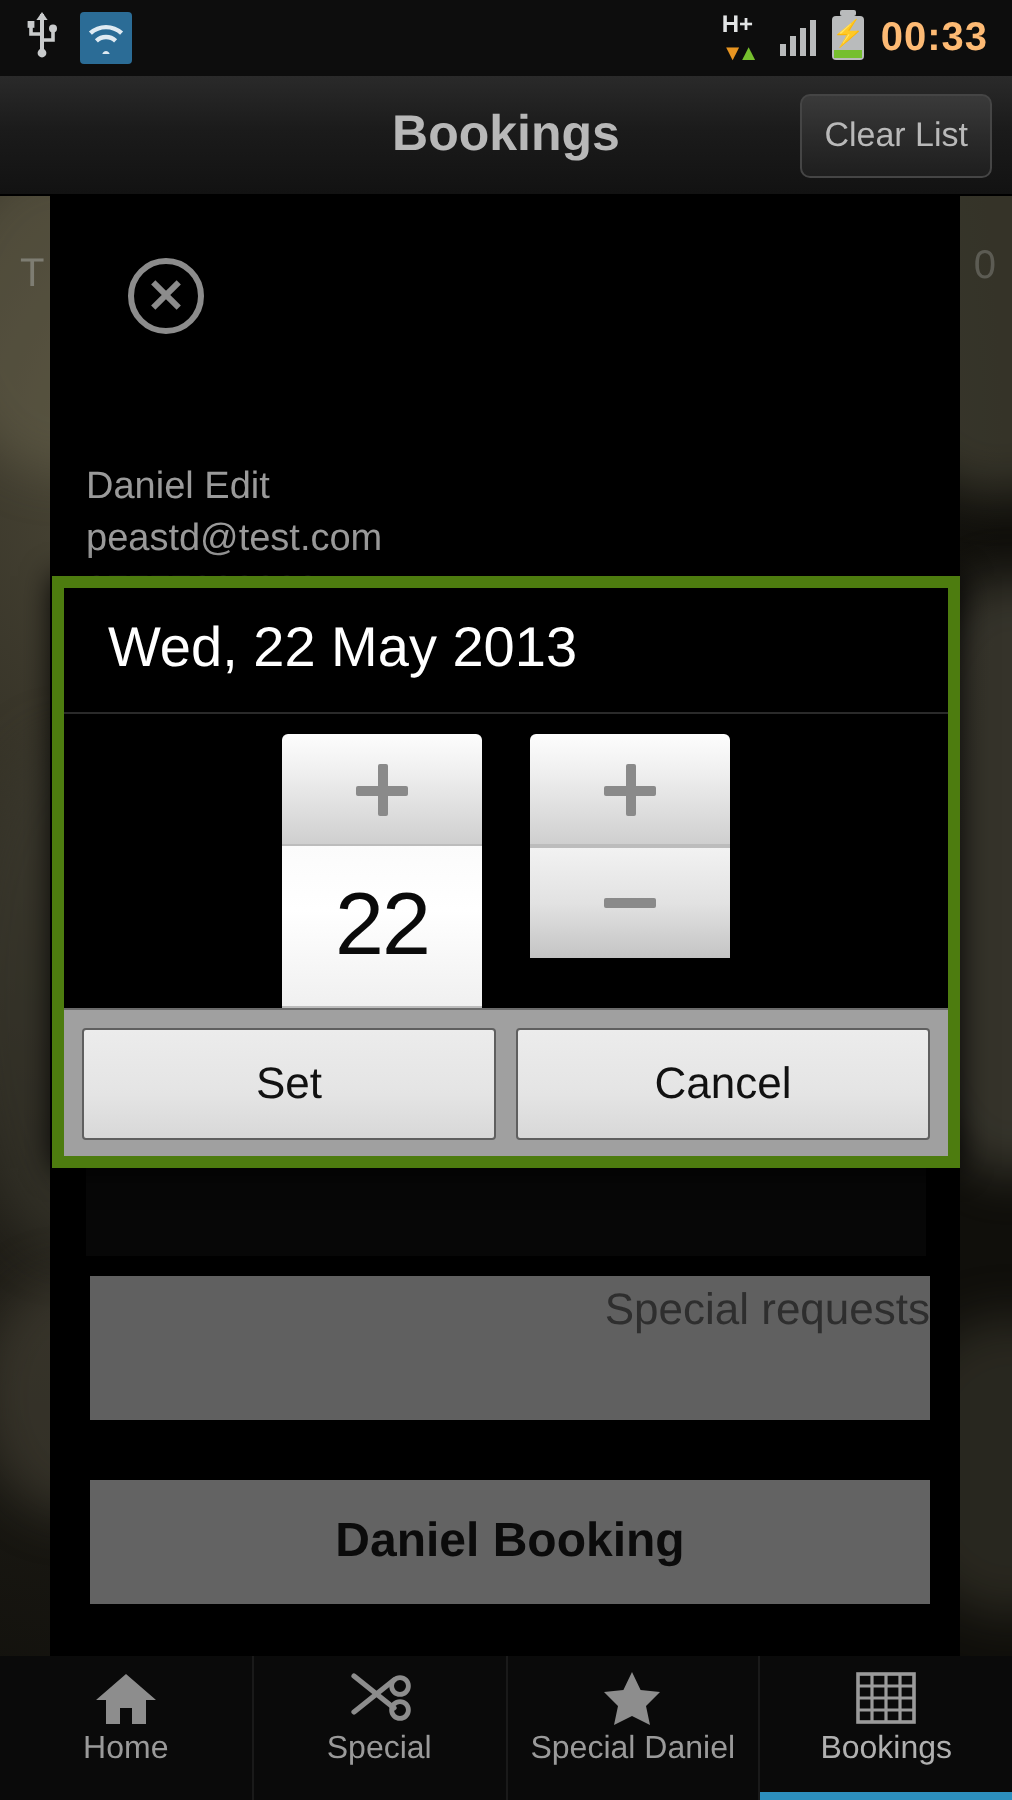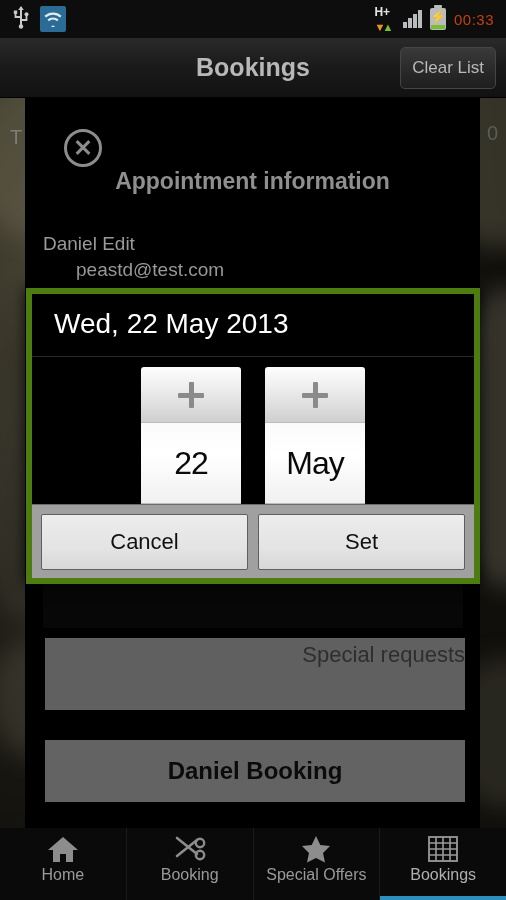--- a/index.html
+++ b/index.html
@@ -22,21 +22,21 @@
   
   #statusbar{
     position:absolute; left:0; top:0; width:506px; height:38px;
     background:#0d0d0d; z-index:60;
     display:flex; align-items:center;
   }
   #statusbar .left{ display:flex; align-items:center; gap:10px; padding-left:12px; }
   #statusbar .right{ margin-left:auto; display:flex; align-items:center; gap:8px; padding-right:12px;}
   .sb-ico{ display:block; }
   #wifi-box{ width:26px; height:26px; background:#2b6c96; border-radius:2px; display:flex; align-items:center; justify-content:center;}
-  #clock{ color:#c2410c; font-size:15px; letter-spacing:.5px; font-family:"Liberation Sans",sans-serif; }
+  #clock{ color:#fdba74; font-size:20px; letter-spacing:.5px; font-family:"Liberation Sans",sans-serif;font-weight:bold; }
   #hplus{ position:relative; width:21px; height:26px; }
   #hplus .t{ color:#e2e4e5; font-size:12px; font-weight:bold; position:absolute; top:0; left:0; line-height:12px;}
   #hplus .d{ color:#e79421; font-size:11px; position:absolute; bottom:-1px; left:0; line-height:11px;}
   #hplus .u{ color:#76bf2e; font-size:11px; position:absolute; bottom:-1px; left:8px; line-height:11px;}
   #signal{ display:flex; align-items:flex-end; gap:1.5px; height:18px;}
   #signal i{ display:block; width:3.5px; background:#b9bbbc; }
   #batt{ position:relative; width:16px; height:22px; background:#b9bbbc; border-radius:2px; }
   #batt:before{ content:""; position:absolute; top:-3px; left:4px; width:8px; height:3px; background:#b9bbbc; border-radius:1px;}
   #batt .fill{ position:absolute; left:1px; right:1px; bottom:1px; height:4px; background:#76bf2e; }
   #batt .bolt{ position:absolute; left:0; right:0; top:2px; text-align:center; color:#2a66a8; font-size:13px; line-height:13px; font-weight:bold;}
@@ -69,21 +69,21 @@
     content:""; position:absolute; left:7px; top:14px; width:18px; height:3px; background:#8c8c8c;
   }
   #close-icon:before{ transform:rotate(45deg);}
   #close-icon:after{ transform:rotate(-45deg);}
   #appt-title{
     position:absolute; left:0; right:0; top:70px; text-align:center;
     color:#8f8f8f; font-size:23px; font-weight:bold;
   }
   .appt-line{ position:absolute; left:18px; color:#9a9a9a; font-size:19px; }
   #appt-name{ top:135px; }
-  #appt-email{ top:161px;margin-left:33px; }
+  #appt-email{ top:161px; }
   #appt-phone{ top:187px; color:#3a3a3a; }
 
   #editinfo-bar{
     position:absolute; left:18px; top:352px; width:420px; height:46px;
     background:#090909; color:#1a1a1a; font-size:22px; font-weight:bold;
     display:flex; align-items:center; justify-content:center;
   }
   .ghost-field{
     position:absolute; left:18px; width:420px; height:52px; background:#070707;
   }
@@ -133,21 +133,21 @@
   .dp-btn.minus{ border-bottom:none; border-top:1px solid #bcbcbc;
     background:linear-gradient(180deg,#f2f2f2 0%,#e2e2e2 50%,#c4c4c4 100%); }
   .plus-glyph, .minus-glyph{ display:block; position:relative; }
   .plus-glyph{ width:26px; height:26px; }
   .plus-glyph:before{ content:""; position:absolute; left:0; top:11px; width:26px; height:5px; background:#8a8a8a; border-radius:1px;}
   .plus-glyph:after{ content:""; position:absolute; left:10.5px; top:0; width:5px; height:26px; background:#8a8a8a; border-radius:1px;}
   .minus-glyph{ width:26px; height:5px; background:#8a8a8a; border-radius:1px;}
   .dp-val{
     flex:1; display:flex; align-items:center; justify-content:center;
     background:linear-gradient(180deg,#fbfbfb 0%,#ffffff 40%,#f0f0f0 100%);
-    color:#0a0a0a; font-size:32px; letter-spacing:-1px;
+    color:#0a0a0a; font-size:44px; letter-spacing:-1px;
   }
   #dp-actions{
     position:absolute; left:0; right:0; bottom:0; height:74px;
     background:#a0a0a0; border-top:1px solid #6b6b6b;
     display:flex; align-items:center; gap:10px; padding:0 9px;
   }
   .dp-action{
     flex:1; height:56px;
     background:linear-gradient(180deg,#ececec 0%,#e4e4e4 60%,#d8d8d8 100%);
     border:1px solid #5f5f5f; border-radius:2px;
@@ -231,21 +231,20 @@
   </div>
 </div>
 
 <div id="actionbar">
   <div id="app-title">Bookings</div>
   <div id="clear-list-btn">Clear List</div>
 </div>
 
 <div id="appt-dialog">
   <div id="close-icon"></div>
-  <div id="appt-title">Appointment information</div>
   <div class="appt-line" id="appt-name">Daniel Edit</div>
   <div class="appt-line" id="appt-email">peastd@test.com</div>
   <div class="appt-line" id="appt-phone">07777000000</div>
 
   <div class="ghost-field" id="gf1"></div>
   <div id="editinfo-bar">Edit Info</div>
   <div class="ghost-field" id="gf2"></div>
   <div class="ghost-field" id="gf3"></div>
 
   <div id="special-requests">Special requests</div>
@@ -265,32 +264,31 @@
       <div class="dp-val">22</div>
       <div class="dp-btn minus">
         <span class="minus-glyph"></span>
       </div>
     </div>
 
     <div class="dp-col">
       <div class="dp-btn">
         <span class="plus-glyph"></span>
       </div>
-      <div class="dp-val">May</div>
       <div class="dp-btn minus">
         <span class="minus-glyph"></span>
       </div>
     </div>
 
 
   </div>
 
   <div id="dp-actions">
+    <div class="dp-action">Set</div>
     <div class="dp-action">Cancel</div>
-    <div class="dp-action">Set</div>
   </div>
 </div>
 
 <div id="tabbar">
 
   <div class="tab">
     <span class="tab-icon">
       <svg width="32" height="28" viewBox="0 0 32 28">
         <path d="M16 2 L31 15 L26 15 L26 27 L6 27 L6 15 L1 15 Z" fill="#8d8d8d"></path>
         <rect x="13" y="19" width="6" height="8" fill="#0a0a0a"></rect>
@@ -302,31 +300,31 @@
 
   <div class="tab">
     <span class="tab-icon">
       <svg width="32" height="28" viewBox="0 0 32 28">
         <path d="M3 3 L23 19" stroke="#8d8d8d" stroke-width="2.6" fill="none" stroke-linecap="round"></path>
         <path d="M3 21 L23 5" stroke="#8d8d8d" stroke-width="2.6" fill="none" stroke-linecap="round"></path>
         <circle cx="26" cy="8" r="4.2" stroke="#8d8d8d" stroke-width="2.4" fill="none"></circle>
         <circle cx="26" cy="20" r="4.2" stroke="#8d8d8d" stroke-width="2.4" fill="none"></circle>
       </svg>
     </span>
-    <span class="label">Booking</span>
+    <span class="label">Special</span>
     <span class="underline"></span>
   </div>
 
   <div class="tab">
     <span class="tab-icon">
       <svg width="32" height="28" viewBox="0 0 32 28">
         <path d="M16 1 L20.3 10 L30 11 L23 18 L25 27.5 L16 23 L7 27.5 L9 18 L2 11 L11.7 10 Z" fill="#8d8d8d"></path>
       </svg>
     </span>
-    <span class="label">Special Offers</span>
+    <span class="label">Special Daniel</span>
     <span class="underline"></span>
   </div>
 
   <div class="tab active">
     <span class="tab-icon">
       <svg width="30" height="26" viewBox="0 0 30 26">
         <rect x="1" y="1" width="28" height="24" stroke="#9a9a9a" stroke-width="1.8" fill="none"></rect>
         <path d="M1 7 H29 M1 13 H29 M1 19 H29 M8 1 V25 M15 1 V25 M22 1 V25" stroke="#9a9a9a" stroke-width="1.6" fill="none"></path>
       </svg>
     </span>

